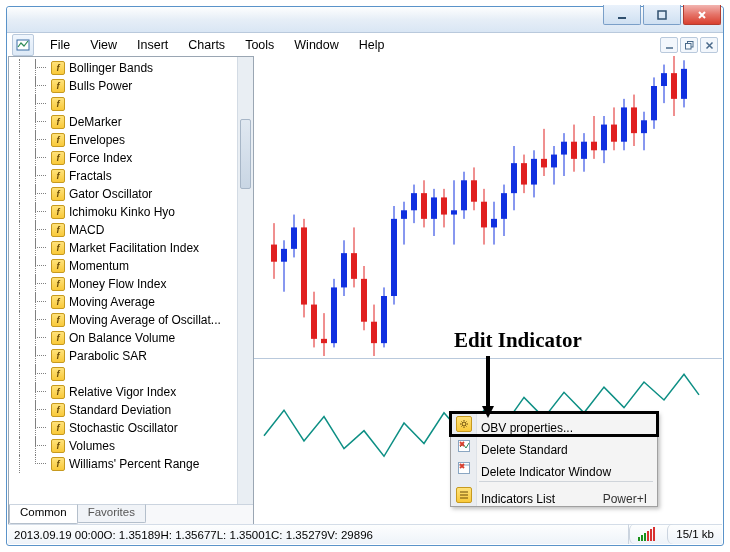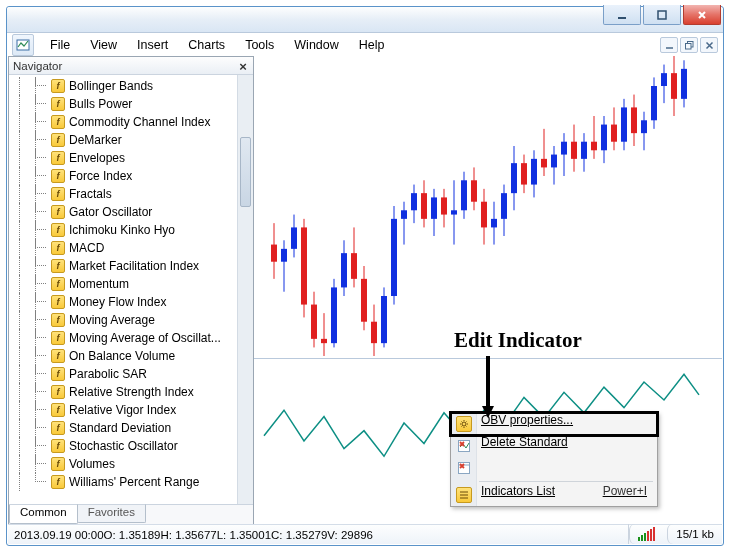--- a/index.html
+++ b/index.html
@@ -50,21 +50,21 @@
   .status-right { position:absolute; right:0; bottom:0; height:20px; display:flex; align-items:center; border-left:1px solid #cbd4df; }
   .kb-cell { padding:0 8px; font-size:11.5px; border-left:1px solid #cbd4df; height:100%; display:flex; align-items:center;border-radius:6px; }
   .bars-icon { display:flex; align-items:flex-end; gap:1px; margin-right:4px; }
   .bars-icon span { width:2px; display:block; }
 
   svg.abs { position:absolute; left:0; top:0; }
 
   
   .context-menu { position:absolute; width:208px; background:#f4f4f4; border:1px solid #a0a0a0; box-shadow:2px 2px 4px rgba(0,0,0,0.25); font-size:12px; }
   .ctx-iconcol { position:absolute; left:0; top:0; bottom:0; width:26px; background:#eaedf1; border-right:1px solid #dde2e8; }
-  .ctx-item { position:relative; height:22px; display:flex; align-items:flex-start; padding-left:30px; cursor:default;text-decoration:underline; }
+  .ctx-item { position:relative; height:22px; display:flex; align-items:flex-end; padding-left:30px; cursor:default; }
   .ctx-item.highlight { outline:3px solid #000; outline-offset:-1px; }
   .ctx-item .ctx-icon { position:absolute; left:5px; top:3px; width:16px; height:16px; display:flex; align-items:center; justify-content:center; }
   .ctx-icon.yellow { background:linear-gradient(#ffe27a,#f9c93a); border:1px solid #c79a1f; border-radius:2px; }
   .ctx-shortcut { margin-left:auto; margin-right:10px; color:#333; }
   .ctx-sep { height:5px; position:relative; }
   .ctx-sep::after { content:""; position:absolute; left:28px; right:4px; top:2px; border-top:1px solid #cfd4da; }
 
   
   .annotation-label { position:absolute; font-size:21px; font-weight:bold; color:#000; }
   .annotation-line { position:absolute; background:#000; }
@@ -119,21 +119,20 @@
             <svg viewBox="0 0 9 9">
               <path d="M1.5 1.5 L7.5 7.5 M7.5 1.5 L1.5 7.5" stroke="#4a6a8a" stroke-width="1.5"></path>
             </svg>
           </div>
       </div>
     </div>
 
     <div class="workspace">
 
       <div class="navigator">
-        <div class="nav-title">Navigator</div>
         <div class="nav-close">×</div>
         <div class="nav-body">
           <div class="nav-tree" id="nav-tree">
               <div class="tree-item">
                 <div class="tree-branch">
                   <div class="tree-line2"></div>
                 </div>
                 <div class="ind-icon">f</div>
                 <span>Bollinger Bands</span>
               </div>
@@ -142,21 +141,20 @@
                   <div class="tree-line2"></div>
                 </div>
                 <div class="ind-icon">f</div>
                 <span>Bulls Power</span>
               </div>
               <div class="tree-item">
                 <div class="tree-branch">
                   <div class="tree-line2"></div>
                 </div>
                 <div class="ind-icon">f</div>
-                <span>Commodity Channel Index</span>
               </div>
               <div class="tree-item">
                 <div class="tree-branch">
                   <div class="tree-line2"></div>
                 </div>
                 <div class="ind-icon">f</div>
                 <span>DeMarker</span>
               </div>
               <div class="tree-item">
                 <div class="tree-branch">
@@ -247,21 +245,20 @@
                   <div class="tree-line2"></div>
                 </div>
                 <div class="ind-icon">f</div>
                 <span>Parabolic SAR</span>
               </div>
               <div class="tree-item">
                 <div class="tree-branch">
                   <div class="tree-line2"></div>
                 </div>
                 <div class="ind-icon">f</div>
-                <span>Relative Strength Index</span>
               </div>
               <div class="tree-item">
                 <div class="tree-branch">
                   <div class="tree-line2"></div>
                 </div>
                 <div class="ind-icon">f</div>
                 <span>Relative Vigor Index</span>
               </div>
               <div class="tree-item">
                 <div class="tree-branch">
@@ -417,20 +414,21 @@
             <span>Delete Standard</span>
           </div>
           <div class="ctx-item">
             <div class="ctx-icon">
                 <svg width="14" height="14" viewBox="0 0 14 14">
                   <rect x="1.5" y="1.5" width="11" height="11" fill="#fff" stroke="#8aa6c2"></rect>
                   <line x1="1.5" y1="4" x2="12.5" y2="4" stroke="#8aa6c2"></line>
                   <path d="M3 3 L7 7 M7 3 L3 7" stroke="#d9402f" stroke-width="1.8"></path>
                 </svg>
               </div>
+            <span>Delete Indicator Window</span>
           </div>
           <div class="ctx-sep"></div>
           <div class="ctx-item">
             <div class="ctx-icon yellow">
                 <svg width="10" height="10" viewBox="0 0 10 10">
                   <path d="M1 2h8 M1 5h8 M1 8h8" stroke="#6b4b08" stroke-width="1"></path>
                 </svg>
               </div>
             <span>Indicators List</span>
             <span class="ctx-shortcut">Power+I</span>

